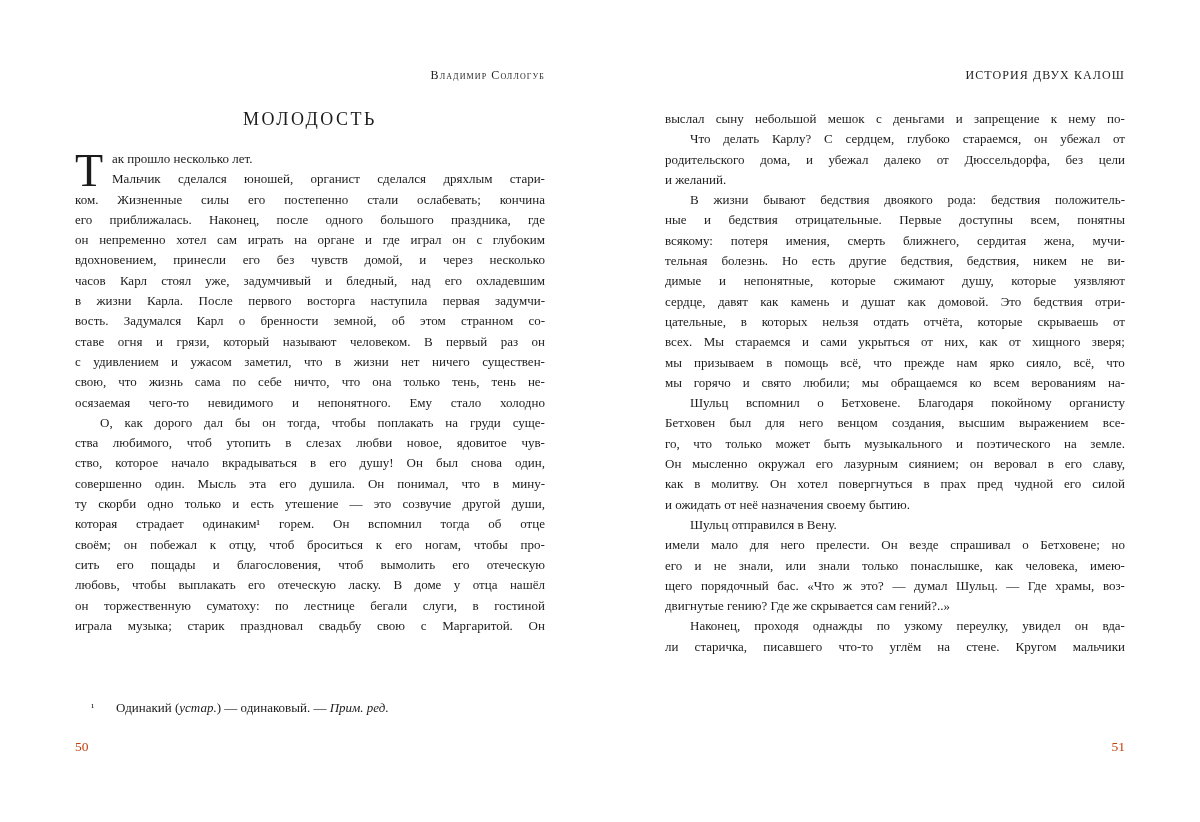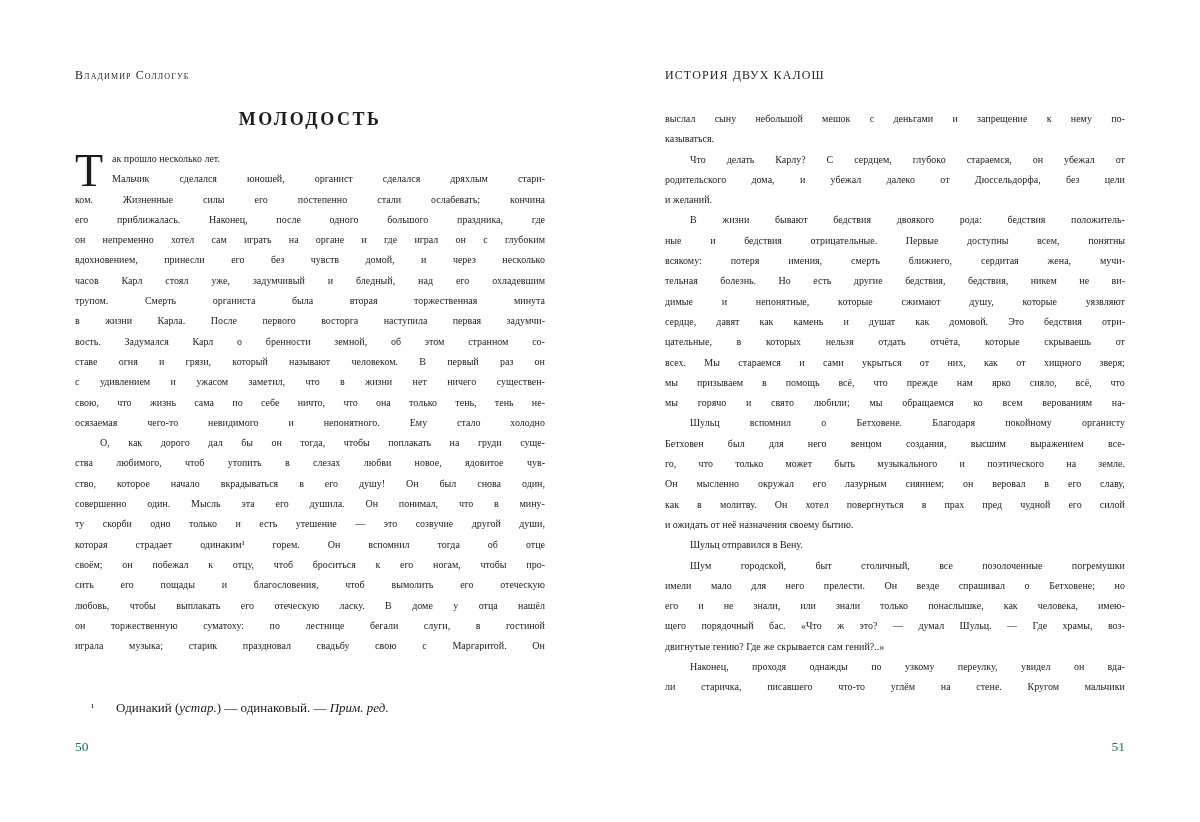--- a/index.html
+++ b/index.html
@@ -9,53 +9,53 @@
     font-family:"Liberation Serif","DejaVu Serif",serif;
   }
   .page{position:absolute;top:0;height:822px;}
   .page.left{left:75px;width:470px;}
   .page.right{left:665px;width:460px;}
 
   .runhead{
     position:absolute;top:68px;left:0;width:100%;
     font-size:12px;letter-spacing:1.1px;color:#232323;
   }
-  .runhead.author{font-variant:small-caps;}
-  .runhead.story{}
+  .runhead.author{font-variant:small-caps;text-align:right;}
+  .runhead.story{text-align:right;}
 
   .chapter{
     position:absolute;top:109px;left:0;width:100%;
-    text-align:center;font-weight:bold;font-size:18px;letter-spacing:2.5px;
+    text-align:center;font-weight:normal;font-size:18px;letter-spacing:2.5px;
   }
 
   .body{position:absolute;left:0;width:100%;}
   .page.left  .body{top:149px;}
   .page.right .body{top:109px;}
 
-  .line{height:20.3px;line-height:20.3px;font-size:10px;}
+  .line{height:20.3px;line-height:20.3px;font-size:13px;}
   .line.just{display:flex;justify-content:space-between;}
   .line.just span{white-space:nowrap;}
   .line.endline{white-space:nowrap;text-align:left;}
   .line.ind{padding-left:25px;}
   .line.capind{padding-left:37px;}
 
   .dropcap{
     position:absolute;left:0;top:-1px;
     font-size:46px;line-height:46px;
   }
 
   .footnote{
     position:absolute;left:16px;top:699px;width:100%;
     font-size:13px;line-height:17px;
   }
   .fnmark{display:inline-block;width:25px;font-size:11px;vertical-align:1px;}
   .fntext .it{font-style:italic;}
 
   .pagenum{
-    position:absolute;top:739px;font-size:13.5px;color:#0f766e;
+    position:absolute;top:739px;font-size:13.5px;color:#c2410c;
   }
   .pagenum.pn-left{left:0;}
   .pagenum.pn-right{right:0;text-align:right;}
 </style>
 </head>
 <body>
 
 <div class="spread">
 
   <div class="page left">
@@ -125,29 +125,20 @@
           <span>стоял</span>
           <span>уже,</span>
           <span>задумчивый</span>
           <span>и</span>
           <span>бледный,</span>
           <span>над</span>
           <span>его</span>
           <span>охладевшим</span>
         </div>
         <div class="line just">
-          <span>трупом.</span>
-          <span>Смерть</span>
-          <span>органиста</span>
-          <span>была</span>
-          <span>вторая</span>
-          <span>торжественная</span>
-          <span>минута</span>
-        </div>
-        <div class="line just">
           <span>в</span>
           <span>жизни</span>
           <span>Карла.</span>
           <span>После</span>
           <span>первого</span>
           <span>восторга</span>
           <span>наступила</span>
           <span>первая</span>
           <span>задумчи-</span>
         </div>
@@ -367,21 +358,20 @@
           <span>небольшой</span>
           <span>мешок</span>
           <span>с</span>
           <span>деньгами</span>
           <span>и</span>
           <span>запрещение</span>
           <span>к</span>
           <span>нему</span>
           <span>по-</span>
         </div>
-        <div class="line endline">казываться.</div>
         <div class="line just ind">
           <span>Что</span>
           <span>делать</span>
           <span>Карлу?</span>
           <span>С</span>
           <span>сердцем,</span>
           <span>глубоко</span>
           <span>стараемся,</span>
           <span>он</span>
           <span>убежал</span>
@@ -570,29 +560,20 @@
           <span>повергнуться</span>
           <span>в</span>
           <span>прах</span>
           <span>пред</span>
           <span>чудной</span>
           <span>его</span>
           <span>силой</span>
         </div>
         <div class="line endline">и ожидать от неё назначения своему бытию.</div>
         <div class="line endline ind">Шульц отправился в Вену.</div>
-        <div class="line just ind">
-          <span>Шум</span>
-          <span>городской,</span>
-          <span>быт</span>
-          <span>столичный,</span>
-          <span>все</span>
-          <span>позолоченные</span>
-          <span>погремушки</span>
-        </div>
         <div class="line just">
           <span>имели</span>
           <span>мало</span>
           <span>для</span>
           <span>него</span>
           <span>прелести.</span>
           <span>Он</span>
           <span>везде</span>
           <span>спрашивал</span>
           <span>о</span>

